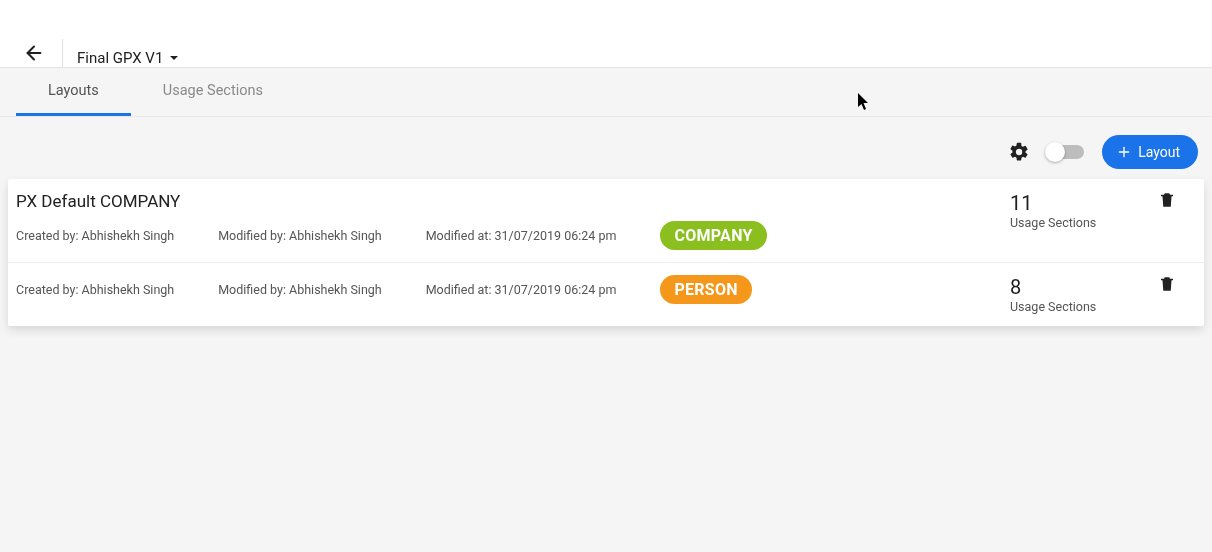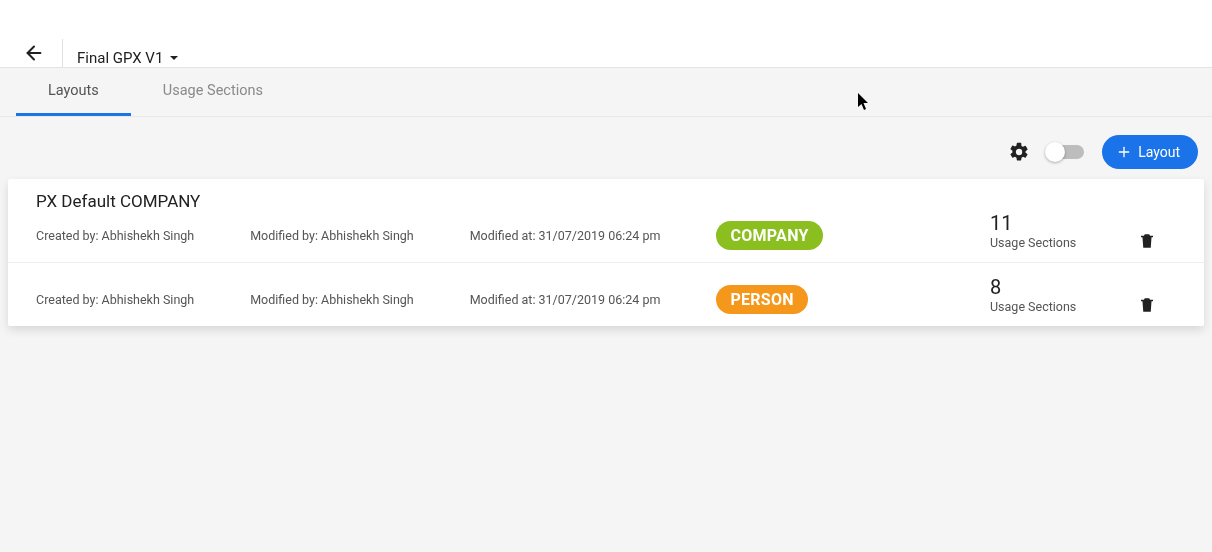--- a/index.html
+++ b/index.html
@@ -10,25 +10,25 @@
   .title-dd { display: flex; align-items: center; gap: 6px; font-size: 15px; color: #212121; cursor: pointer; }
   .tabs { display: flex; background: #f5f5f5; padding-left: 16px; border-bottom: 1px solid #e8e8e8; }
   .tab { padding: 14px 32px; font-size: 14.5px; color: #8a8a8a; cursor: pointer; border-bottom: 3px solid transparent; }
   .tab.active { color: #545454; border-bottom-color: #1a73e8; }
   .toolbar { display: flex; justify-content: flex-end; align-items: center; gap: 18px; padding: 18px 14px 10px; }
   .gear { width: 22px; height: 22px; cursor: pointer; }
   .toggle { width: 36px; height: 14px; background: #bdbdbd; border-radius: 10px; position: relative; cursor: pointer; }
   .toggle-knob { position: absolute; left: -3px; top: -3px; width: 20px; height: 20px; background: #fff; border-radius: 50%; box-shadow: 0 1px 3px rgba(0,0,0,.3); }
   .layout-btn { background: #1a73e8; color: #fff; border: none; border-radius: 999px; padding: 9px 18px 9px 14px; font-size: 14px; display: flex; align-items: center; gap: 6px; cursor: pointer; }
   .list { margin: 0 8px; background: #fff; border-radius: 2px; box-shadow: 0 4px 10px rgba(0,0,0,.12); }
-  .row { display: flex; align-items: flex-end; padding: 12px 28px; border-bottom: 1px solid #eee; }
+  .row { display: flex; align-items: flex-start; padding: 12px 8px; border-bottom: 1px solid #eee; }
   .row:last-child { border-bottom: none; }
   .row-left { flex: 1; }
   .row-title { font-size: 17px; color: #212121; margin-bottom: 10px; }
-  .meta-line { display: flex; align-items: center; gap: 56px; font-size: 12.5px; color: #555; }
+  .meta-line { display: flex; align-items: center; gap: 44px; font-size: 12.5px; color: #555; }
   .badge { display: inline-block; border-radius: 999px; padding: 5px 14px; font-size: 16px; font-weight: 700; color: #fff; letter-spacing: .3px; }
   .usage { text-align: left; margin-right: 48px; min-width: 100px; }
   .usage-n { font-size: 20px; color: #212121; }
   .usage-l { font-size: 12.5px; color: #555; }
   .trash { width: 18px; height: 18px; cursor: pointer; margin-right: 20px; }
   .cursor { position: absolute; left: 858px; top: 93px; pointer-events: none; }
 </style>
 </head>
 <body>
 

